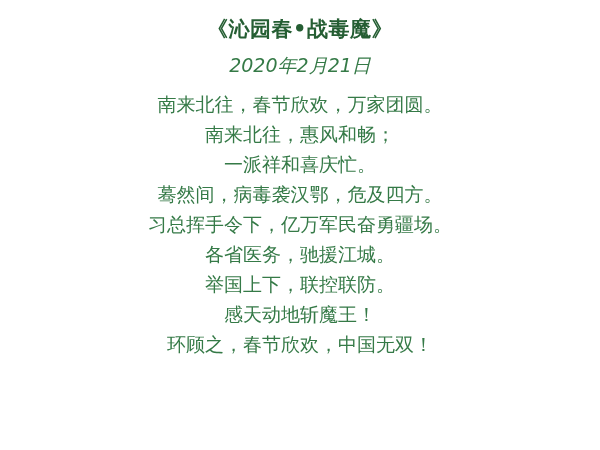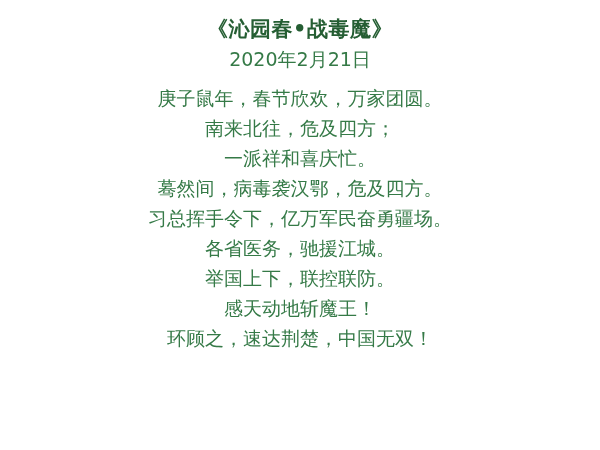--- a/index.html
+++ b/index.html
@@ -25,42 +25,43 @@
     color: var(--title-color, #255e33);
     font-size: 21px;
     font-weight: bold;
     line-height: 28px;
     letter-spacing: 0.5px;
   }
   .poem-date {
     color: var(--body-color, #357a47);
     font-size: 19px;
     line-height: 28px;
-    margin-top: 2px;
+    margin-top: 8px;
+    font-style: italic;
   }
   .poem-lines {
     margin-top: 10px;
   }
   .poem-line {
     color: var(--body-color, #357a47);
     font-size: 19px;
     line-height: 30px;
     white-space: nowrap;
   }
 </style>
 </head>
 <body style="background: rgb(255, 255, 255);">
 
 <div class="page">
   <div class="poem-title">《沁园春•战毒魔》</div>
   <div class="poem-date">2020年2月21日</div>
   <div class="poem-lines">
-      <div class="poem-line">庚子鼠年，春节欣欢，万家团圆。</div>
-      <div class="poem-line">南来北往，危及四方；</div>
+      <div class="poem-line">南来北往，春节欣欢，万家团圆。</div>
+      <div class="poem-line">南来北往，惠风和畅；</div>
       <div class="poem-line">一派祥和喜庆忙。</div>
       <div class="poem-line">蓦然间，病毒袭汉鄂，危及四方。</div>
       <div class="poem-line">习总挥手令下，亿万军民奋勇疆场。</div>
       <div class="poem-line">各省医务，驰援江城。</div>
       <div class="poem-line">举国上下，联控联防。</div>
       <div class="poem-line">感天动地斩魔王！</div>
-      <div class="poem-line">环顾之，速达荆楚，中国无双！</div>
+      <div class="poem-line">环顾之，春节欣欢，中国无双！</div>
     </div>
 </div>
 
 </body></html>

